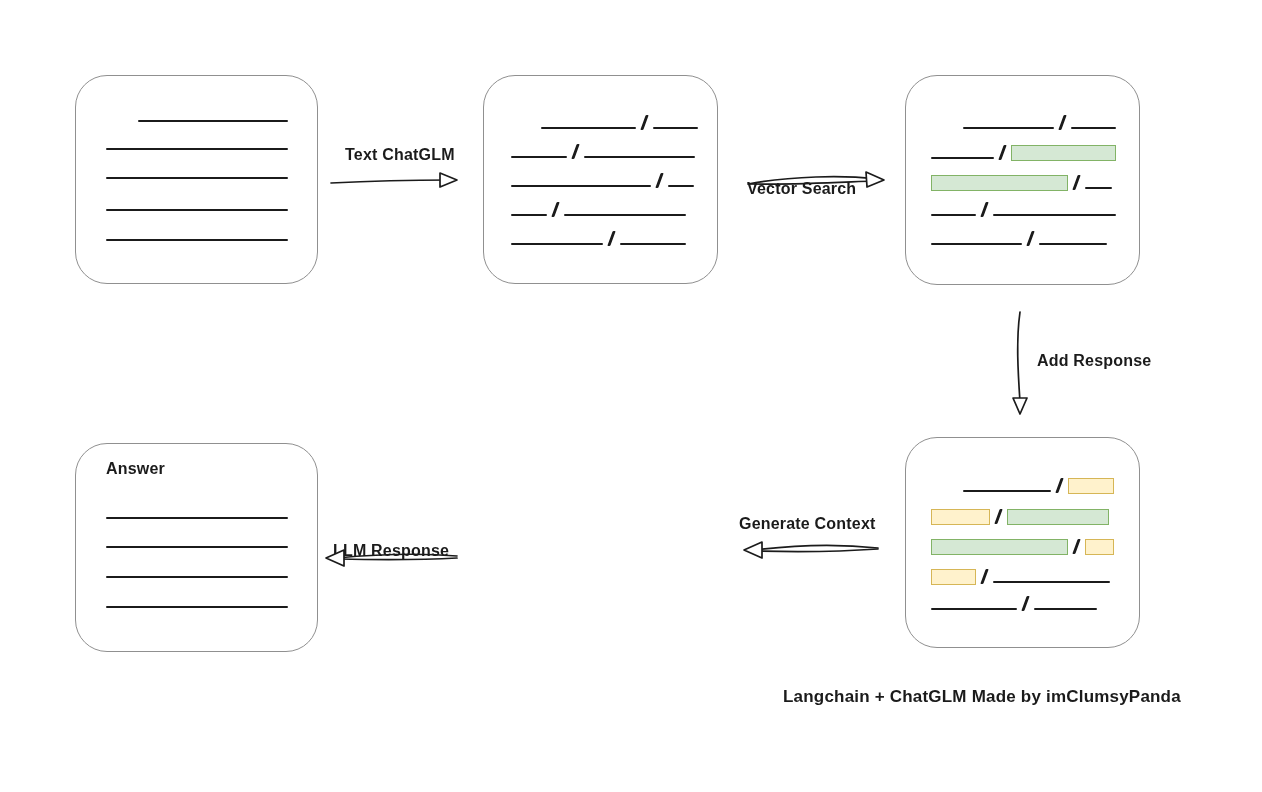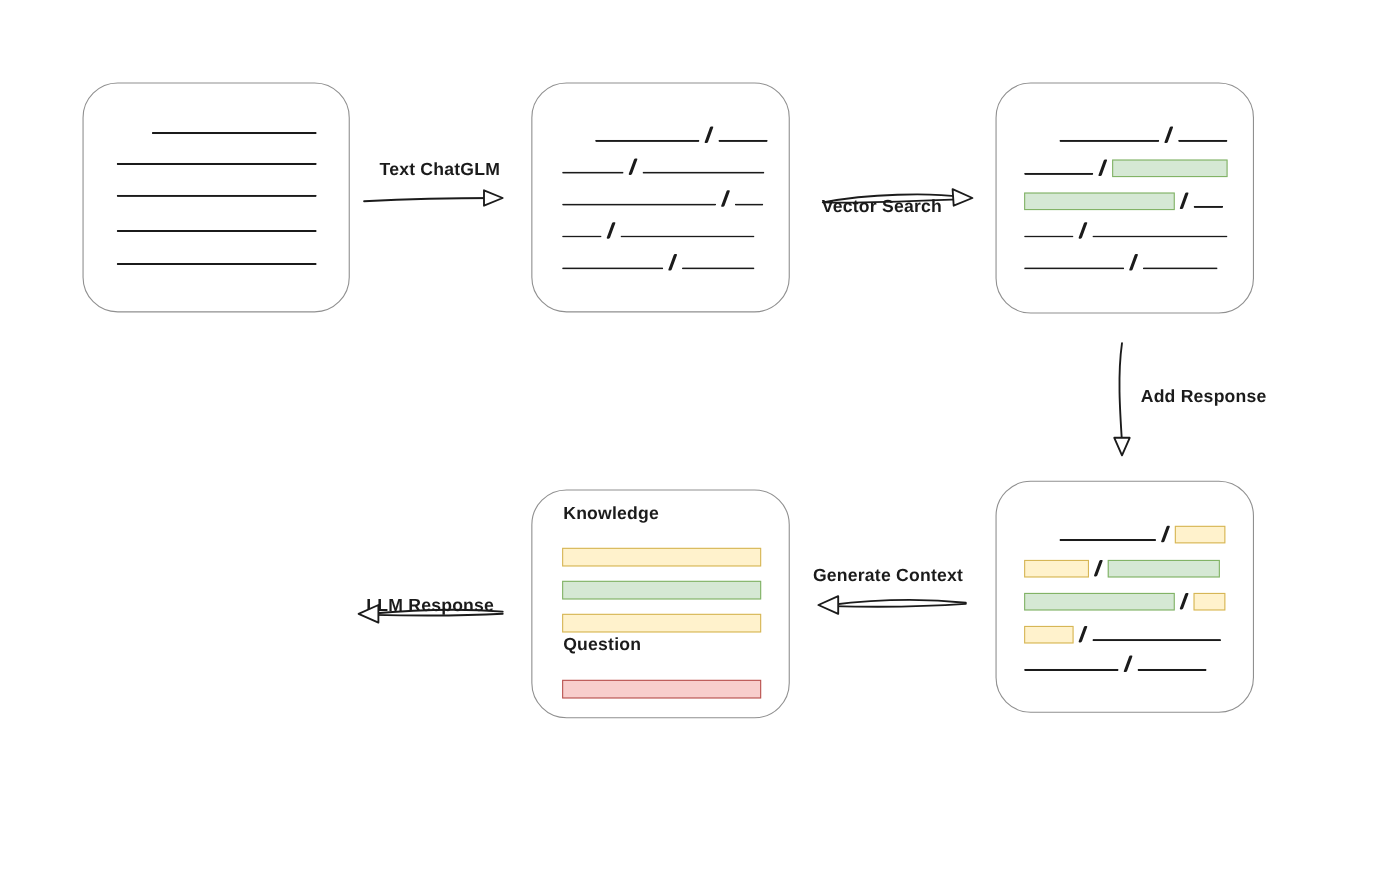--- a/index.html
+++ b/index.html
@@ -157,44 +157,44 @@
         <span class="seg seg-slash"></span>
         <span class="seg seg-line" style="width: 117px;"></span>
       </div>
       <div class="row" style="left: 25px; top: 148px;">
         <span class="seg seg-line" style="width: 86px;"></span>
         <span class="seg seg-slash"></span>
         <span class="seg seg-line" style="width: 63px;"></span>
       </div>
     </div>
 
-  <div class="box box-prompt">
-    <div class="inbox-label lbl-knowledge">Knowledge</div>
-    <div class="inbox-label lbl-question">Question</div>
-  <div class="row" style="left: 27px; top: 43px;">
-        <span class="seg seg-yellow" style="width: 179px; height: 15px;"></span>
-      </div>
-      <div class="row" style="left: 27px; top: 73px;">
-        <span class="seg seg-green" style="width: 179px; height: 15px;"></span>
-      </div>
-      <div class="row" style="left: 27px; top: 103px;">
-        <span class="seg seg-yellow" style="width: 179px; height: 15px;"></span>
-      </div>
-      <div class="row" style="left: 27px; top: 163px;">
-        <span class="seg seg-red" style="width: 179px; height: 15px;"></span>
-      </div>
-    </div>
-
+
+  <div class="box box-answer">
+    <div class="inbox-label lbl-answer">Answer</div>
+  <div class="row" style="left: 30px; top: 51px;">
+        <span class="seg seg-line" style="width: 182px;"></span>
+      </div>
+      <div class="row" style="left: 30px; top: 80px;">
+        <span class="seg seg-line" style="width: 182px;"></span>
+      </div>
+      <div class="row" style="left: 30px; top: 110px;">
+        <span class="seg seg-line" style="width: 182px;"></span>
+      </div>
+      <div class="row" style="left: 30px; top: 140px;">
+        <span class="seg seg-line" style="width: 182px;"></span>
+      </div>
+    </div>
 
   <div class="arrow-label lbl-text-splitter">Text ChatGLM</div>
   <div class="arrow-label lbl-vector-search">Vector Search</div>
   <div class="arrow-label lbl-add-context">Add Response</div>
   <div class="arrow-label lbl-generate-prompt">Generate Context</div>
   <div class="arrow-label lbl-llm-response">LLM Response</div>
 
+  <div class="caption">Langchain + ChatGLM Made by imClumsyPanda</div>
 
   <svg class="arrows" width="1262" height="792" viewBox="0 0 1262 792" fill="none" stroke="#1b1b1b" stroke-width="1.7" stroke-linecap="round" stroke-linejoin="round">
     <g>
       <path d="M331 183 C370 181 415 180 450 180"></path>
       <path d="M440 173 L457 180 L440 187 Z" fill="#fff"></path>
     </g>
     <g>
       <path d="M748 184 C790 176 845 175 874 179"></path>
       <path d="M749 184 C800 185 845 182 874 181"></path>
       <path d="M866 172 L884 180 L867 187 Z" fill="#fff"></path>

